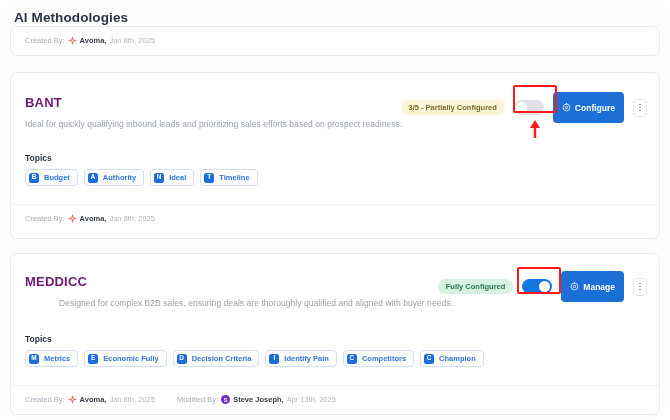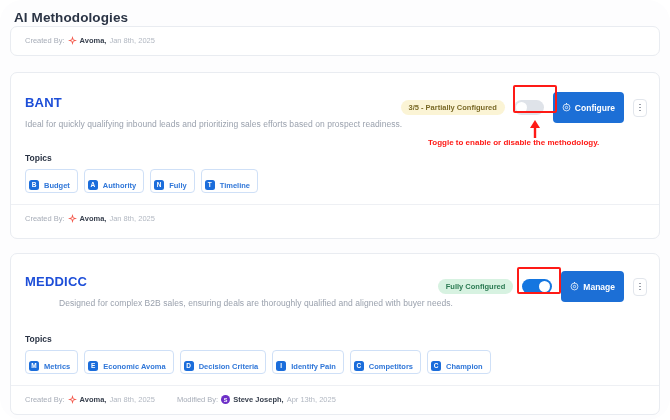--- a/index.html
+++ b/index.html
@@ -21,35 +21,35 @@
     position: absolute; left: 10px; width: 650px;
     background: #ffffff;
     border: 1px solid #e9ecf1;
     border-radius: 7px;
   }
   .card-partial { top: 26px; height: 30px; overflow: hidden; }
   .card-bant    { top: 72px; height: 167px; }
   .card-medd    { top: 253px; height: 162px; }
 
   .card-title {
-    font-size: 13px; font-weight: 700; color: #1d4ed8;
+    font-size: 13px; font-weight: 700; color: #701a75;
     letter-spacing: .2px;
   }
   .card-desc {
     font-size: 8.5px; color: #9aa1ad; letter-spacing: .05px;
   }
 
   .topics-label {
     font-size: 8.5px; font-weight: 700; color: #2b3445;
   }
   .chips { display: flex; gap: 6px; flex-wrap: wrap; align-items: center; }
   .chip {
-    display: flex; align-items: flex-end; gap: 5px;
+    display: flex; align-items: center; gap: 5px;
     background: #ffffff; border: 1px solid #cfe0f7;
-    border-radius: 4px; padding: 2px 7px 2px 3px; height: 24px;
+    border-radius: 4px; padding: 2px 7px 2px 3px; height: 17px;
   }
   .chip-icon {
     width: 10px; height: 10px; border-radius: 2.5px;
     background: #1b6ddb; color: #ffffff;
     font-size: 6.5px; font-weight: 700;
     display: flex; align-items: center; justify-content: center;
     line-height: 1;
   }
   .chip-label { font-size: 7.5px; color: #2f76d8; font-weight: 600; }
 
@@ -179,21 +179,21 @@
       <div class="chip">
         <span class="chip-icon">B</span>
         <span class="chip-label">Budget</span>
       </div>
       <div class="chip">
         <span class="chip-icon">A</span>
         <span class="chip-label">Authority</span>
       </div>
       <div class="chip">
         <span class="chip-icon">N</span>
-        <span class="chip-label">Fully</span>
+        <span class="chip-label">Ideal</span>
       </div>
       <div class="chip">
         <span class="chip-icon">T</span>
         <span class="chip-label">Timeline</span>
       </div>
     </div>
 
     <div class="divider" style="position:absolute; left:0; top:131px;"></div>
 
     <div class="meta-row" style="position:absolute; left:0; top:141px;">
@@ -239,21 +239,21 @@
 
     <div class="topics-label" style="position:absolute; left:14px; top:80px;">Topics</div>
 
     <div class="chips" style="position:absolute; left:14px; top:96px; width:620px;">
       <div class="chip">
         <span class="chip-icon">M</span>
         <span class="chip-label">Metrics</span>
       </div>
       <div class="chip">
         <span class="chip-icon">E</span>
-        <span class="chip-label">Economic Avoma</span>
+        <span class="chip-label">Economic Fully</span>
       </div>
       <div class="chip">
         <span class="chip-icon">D</span>
         <span class="chip-label">Decision Criteria</span>
       </div>
       <div class="chip">
         <span class="chip-icon">I</span>
         <span class="chip-label">Identify Pain</span>
       </div>
       <div class="chip">
@@ -290,15 +290,14 @@
   </div>
 
   <div class="hl-box" style="left:513px; top:85px; width:44px; height:28px;"></div>
   <div class="hl-box" style="left:517px; top:267px; width:44px; height:27px;"></div>
 
   <svg class="arrow-up" style="left:512px; top:119px;" width="48" height="20">
     <line x1="23" y1="19" x2="23" y2="6" stroke="#fe1a16" stroke-width="2.4"></line>
     <path d="M23 1 L28 9 L18 9 Z" fill="#fe1a16"></path>
   </svg>
 
-  <div class="annot" style="left:428px; top:138px;">Toggle to enable or disable the methodology.</div>
 
 </div>
 
 </body></html>

